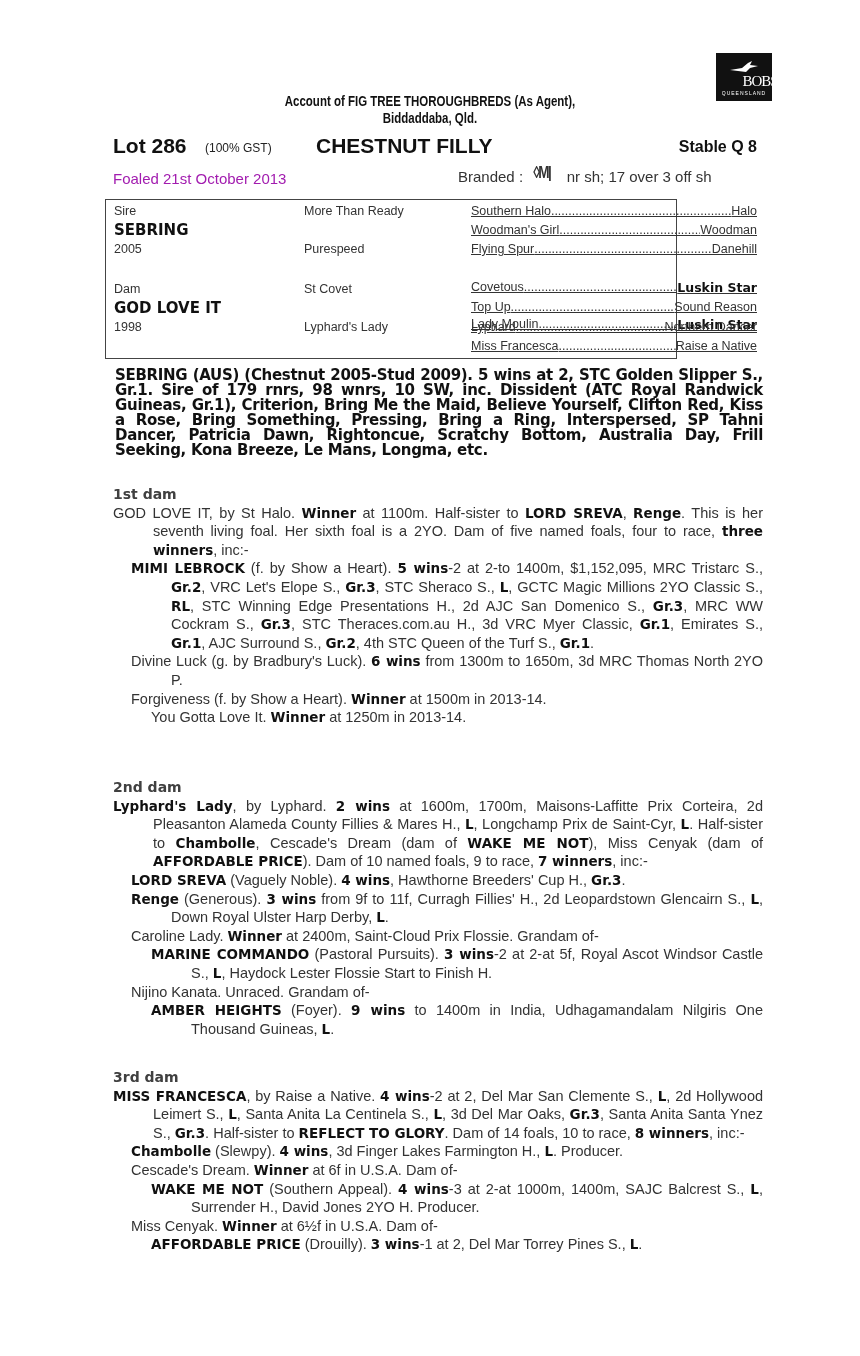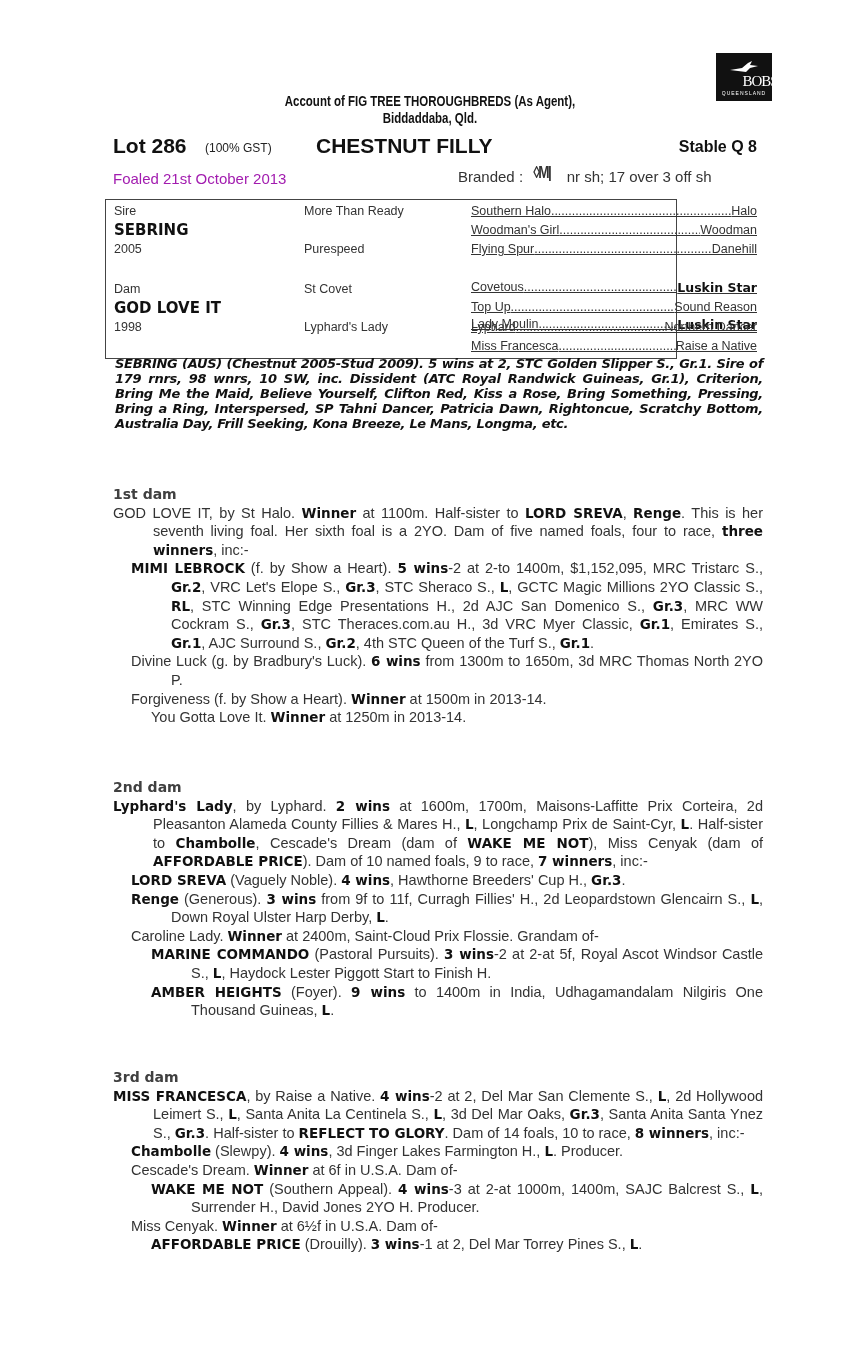--- a/index.html
+++ b/index.html
@@ -21,21 +21,21 @@
   .branded .mark { display:inline-block; font-weight:bold; font-size:17px; letter-spacing:-2px; margin:0 10px 0 4px; transform:scaleX(0.8); vertical-align:top; position:relative; top:-5px; }
   .ped { position:absolute; left:105px; top:199px; width:572px; height:160px; border:1.5px solid #444; box-sizing:border-box; }
   .ped .c { position:absolute; font-size:12.5px; color:#333; white-space:nowrap; }
   .ped .b { font-weight:900; color:#111; font-size:15px; font-family:"DejaVu Sans", sans-serif; }
   .ped .r { position:absolute; left:365px; width:286px; font-size:12.5px; color:#333; display:flex; white-space:nowrap;text-decoration:underline; }
   .ped .r .n { flex:0 0 auto; }
   .ped .r .d { flex:1 1 auto; overflow:hidden; }
   .ped .r .d::after { content:"................................................................................................"; letter-spacing:0px; }
   .ped .r .s { flex:0 0 auto; }
   .ped .r .s.bold { font-weight:900; color:#111; font-family:"DejaVu Sans", sans-serif; font-size:12.5px; }
-  .sireblurb { position:absolute; left:115px; top:356px; width:648px; font-family:"DejaVu Sans", sans-serif; font-weight:bold; font-size:13px; line-height:15px; text-align:justify; letter-spacing:-0.3px;font-style:italic; }
+  .sireblurb { position:absolute; left:115px; top:368px; width:648px; font-family:"DejaVu Sans", sans-serif; font-weight:bold; font-size:15px; line-height:15px; text-align:justify; letter-spacing:-0.3px; }
   .sec { position:absolute; left:113px; width:650px; font-size:14.5px; line-height:18.6px; color:#333; }
   .sec .h { font-family:"DejaVu Sans", sans-serif; font-weight:bold; font-size:14px; color:#404040; }
   .sec p { margin:0; text-align:justify; }
   .sec .i0 { padding-left:40px; text-indent:-40px; }
   .sec .i1 { padding-left:58px; text-indent:-40px; }
   .sec .i2 { padding-left:78px; text-indent:-40px; }
   .k { font-family:"DejaVu Sans", sans-serif; font-weight:bold; color:#111; font-size:13.5px; }
 </style>
 </head>
 <body>
@@ -132,21 +132,22 @@
     </div>
 </div>
 
 <div class="sec" style="top:778px;">
   <div class="h">2nd dam</div>
   <div>
       <p class="i0"><span class="k">Lyphard's Lady</span><span>, by Lyphard. </span><span class="k">2 wins</span><span> at 1600m, 1700m, Maisons-Laffitte Prix Corteira, 2d Pleasanton Alameda County Fillies &amp; Mares H., </span><span class="k">L</span><span>, Longchamp Prix de Saint-Cyr, </span><span class="k">L</span><span>. Half-sister to </span><span class="k">Chambolle</span><span>, Cescade's Dream (dam of </span><span class="k">WAKE ME NOT</span><span>), Miss Cenyak (dam of </span><span class="k">AFFORDABLE PRICE</span><span>). Dam of 10 named foals, 9 to race, </span><span class="k">7 winners</span><span>, inc:-</span></p>
       <p class="i1"><span class="k">LORD SREVA</span><span> (Vaguely Noble). </span><span class="k">4 wins</span><span>, Hawthorne Breeders' Cup H., </span><span class="k">Gr.3</span><span>.</span></p>
       <p class="i1"><span class="k">Renge</span><span> (Generous). </span><span class="k">3 wins</span><span> from 9f to 11f, Curragh Fillies' H., 2d Leopardstown Glencairn S., </span><span class="k">L</span><span>, Down Royal Ulster Harp Derby, </span><span class="k">L</span><span>.</span></p>
       <p class="i1"><span>Caroline Lady. </span><span class="k">Winner</span><span> at 2400m, Saint-Cloud Prix Flossie. Grandam of-</span></p>
-      <p class="i2"><span class="k">MARINE COMMANDO</span><span> (Pastoral Pursuits). </span><span class="k">3 wins</span><span>-2 at 2-at 5f, Royal Ascot Windsor Castle S., </span><span class="k">L</span><span>, Haydock Lester Piggott Start to Finish H.</span></p>
+      <p class="i2"><span class="k">MARINE COMMANDO</span><span> (Pastoral Pursuits). </span><span class="k">3 wins</span><span>-2 at 2-at 5f, Royal Ascot Windsor Castle S., </span><span class="k">L</span><span>, Haydock Lester Flossie Start to Finish H.</span></p>
+      <p class="i1"><span>Nijino Kanata. Unraced. Grandam of-</span></p>
       <p class="i2"><span class="k">AMBER HEIGHTS</span><span> (Foyer). </span><span class="k">9 wins</span><span> to 1400m in India, Udhagamandalam Nilgiris One Thousand Guineas, </span><span class="k">L</span><span>.</span></p>
     </div>
 </div>
 
 <div class="sec" style="top:1068px;">
   <div class="h">3rd dam</div>
   <div>
       <p class="i0"><span class="k">MISS FRANCESCA</span><span>, by Raise a Native. </span><span class="k">4 wins</span><span>-2 at 2, Del Mar San Clemente S., </span><span class="k">L</span><span>, 2d Hollywood Leimert S., </span><span class="k">L</span><span>, Santa Anita La Centinela S., </span><span class="k">L</span><span>, 3d Del Mar Oaks, </span><span class="k">Gr.3</span><span>, Santa Anita Santa Ynez S., </span><span class="k">Gr.3</span><span>. Half-sister to </span><span class="k">REFLECT TO GLORY</span><span>. Dam of 14 foals, 10 to race, </span><span class="k">8 winners</span><span>, inc:-</span></p>
       <p class="i1"><span class="k">Chambolle</span><span> (Slewpy). </span><span class="k">4 wins</span><span>, 3d Finger Lakes Farmington H., </span><span class="k">L</span><span>. Producer.</span></p>
       <p class="i1"><span>Cescade's Dream. </span><span class="k">Winner</span><span> at 6f in U.S.A. Dam of-</span></p>

